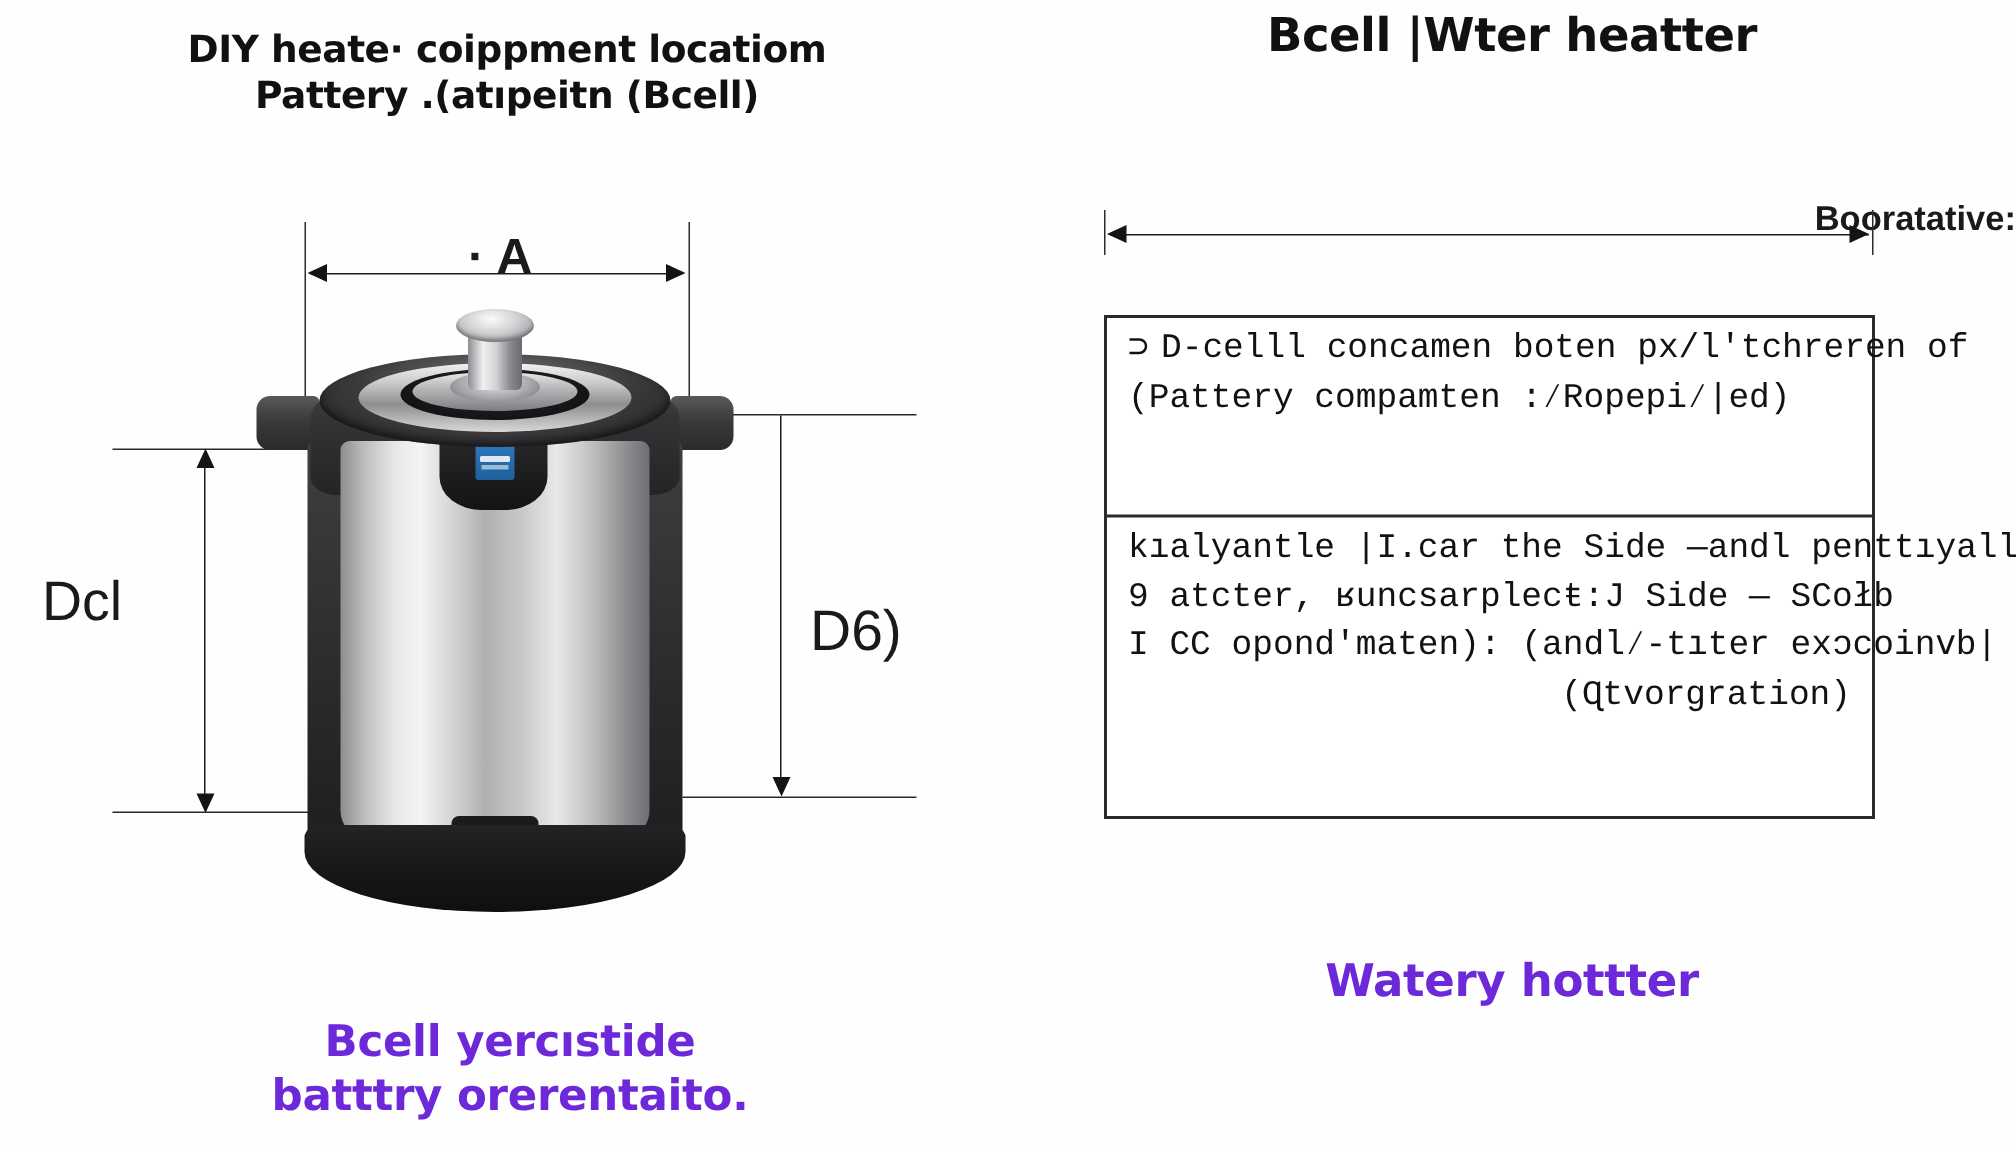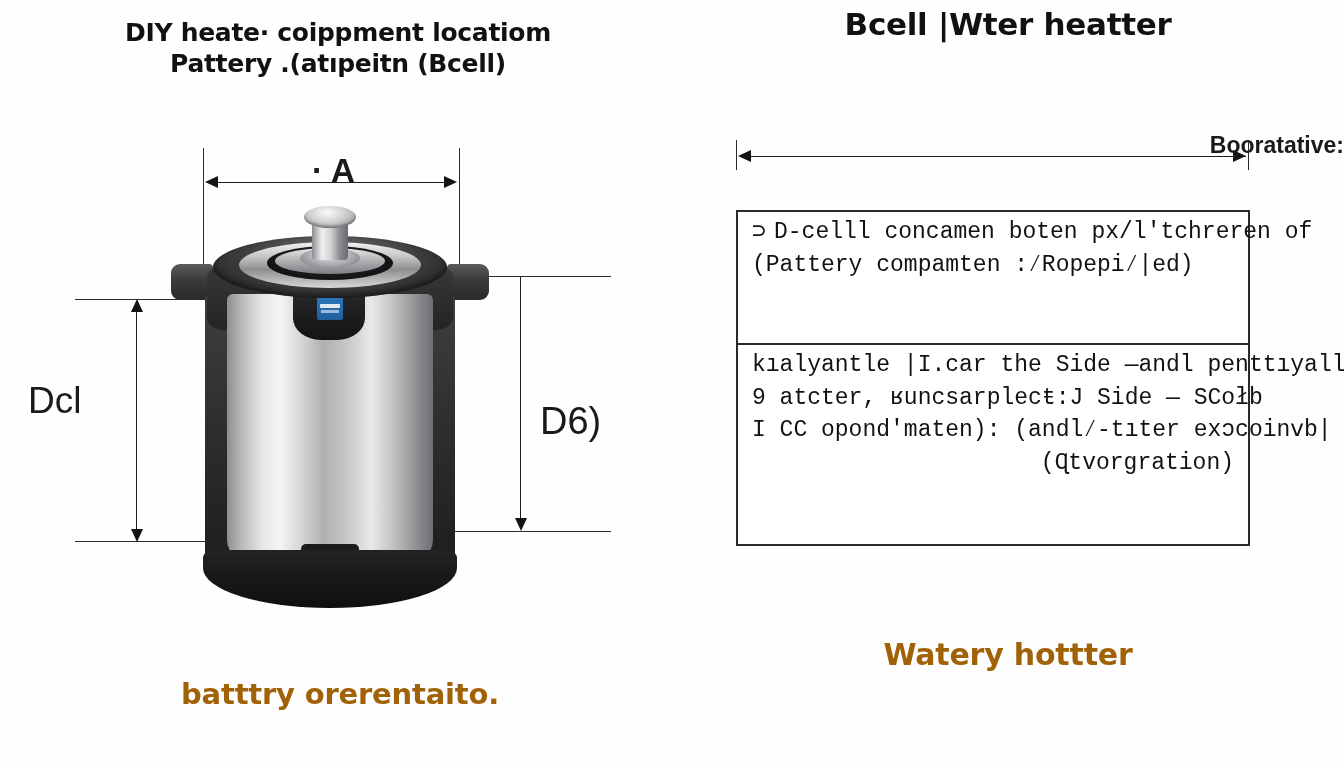--- a/index.html
+++ b/index.html
@@ -33,21 +33,21 @@
     line-height: 1.22;
     color: #111111;
     letter-spacing: -0.3px;
   }
   .caption-block {
     position: absolute;
     text-align: center;
     font-family: "DejaVu Sans", sans-serif;
     font-weight: bold;
     line-height: 1.25;
-    color: #a16207;
+    color: #6d28d9;
     letter-spacing: -0.2px;
   }
   .dim-label {
     position: absolute;
     font-family: "Liberation Sans", sans-serif;
     color: #1a1a1a;
     white-space: nowrap;
   }
 
   
@@ -396,20 +396,21 @@
         <div id="knob-stem"></div>
         <div id="knob-cap"></div>
 
         <div id="base-notch"></div>
         <div id="base-ring"></div>
       </div>
 
     </div>
 
     <div class="caption-block" id="left-caption">
+      <div>Bcell yercıstide</div>
       <div>batttry orerentaito.</div>
     </div>
   </div>
 
   <div id="right-panel">
 
     <div class="title-block" id="right-title">
       <div>Bcell |Wter heatter</div>
     </div>
 

